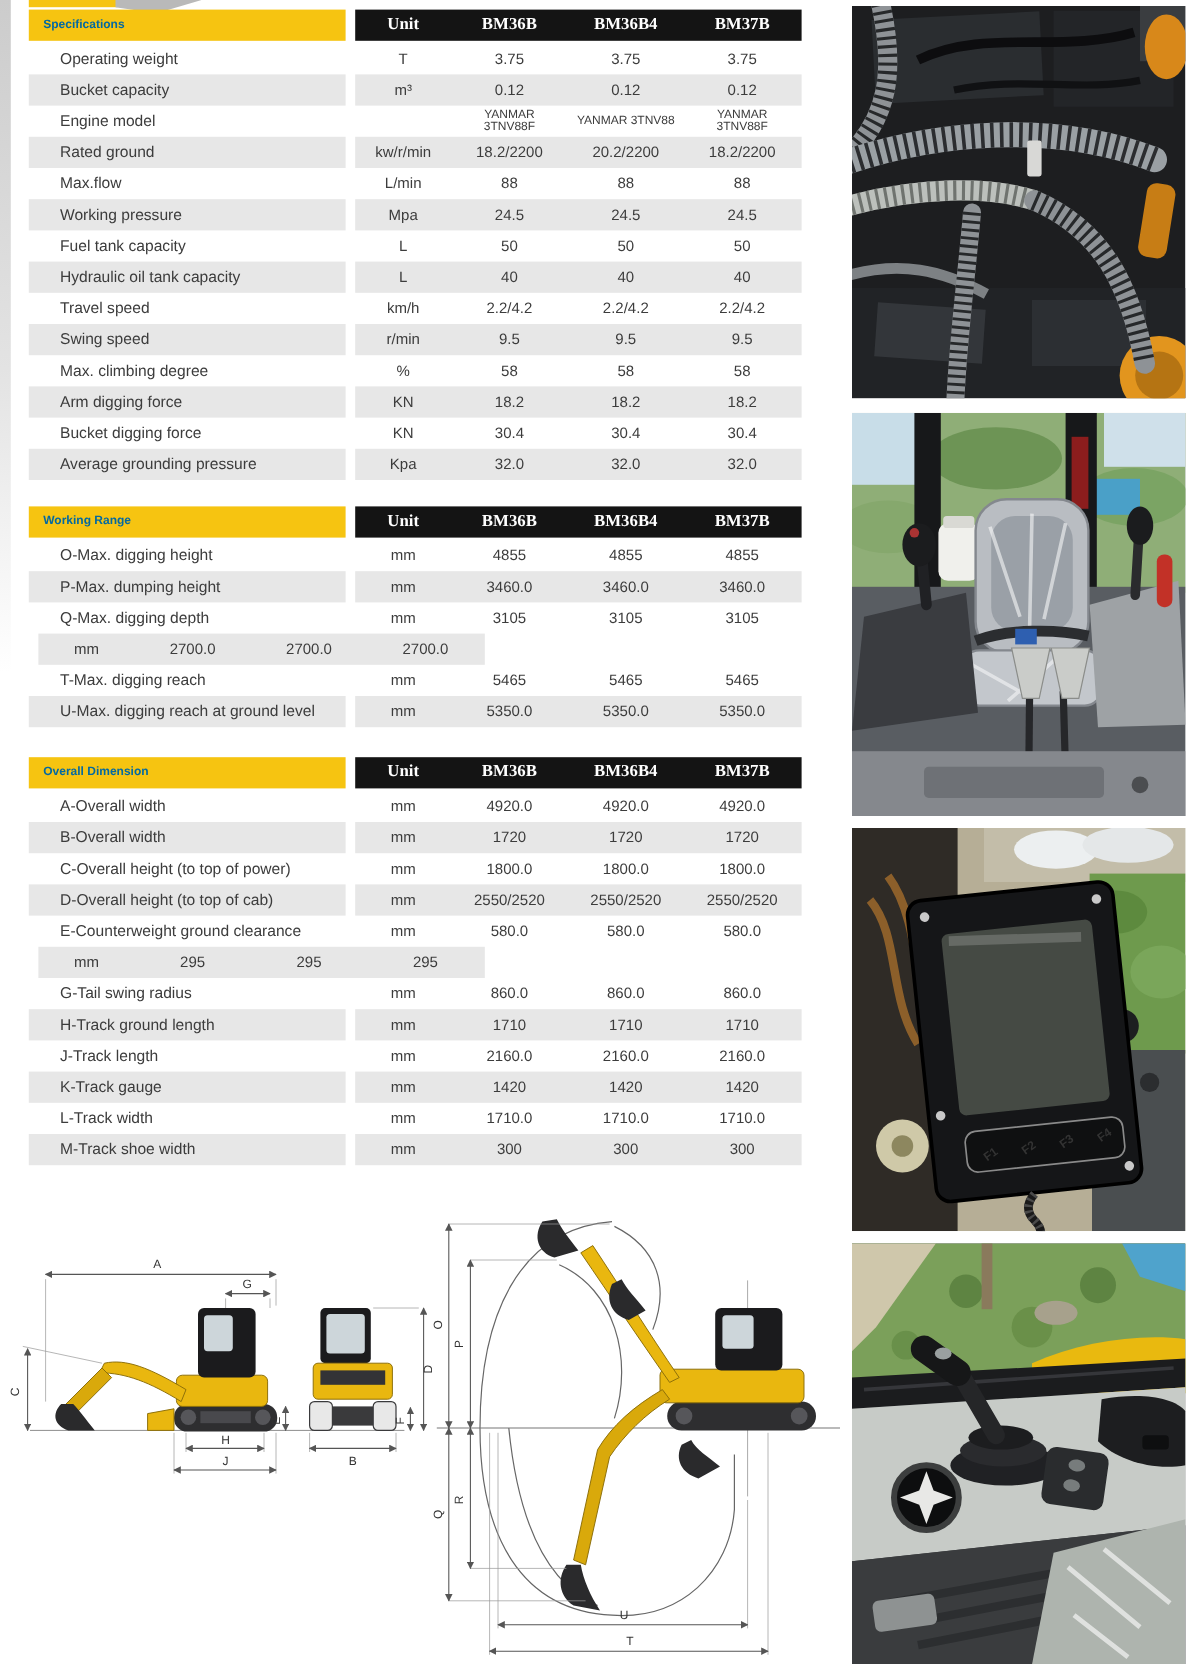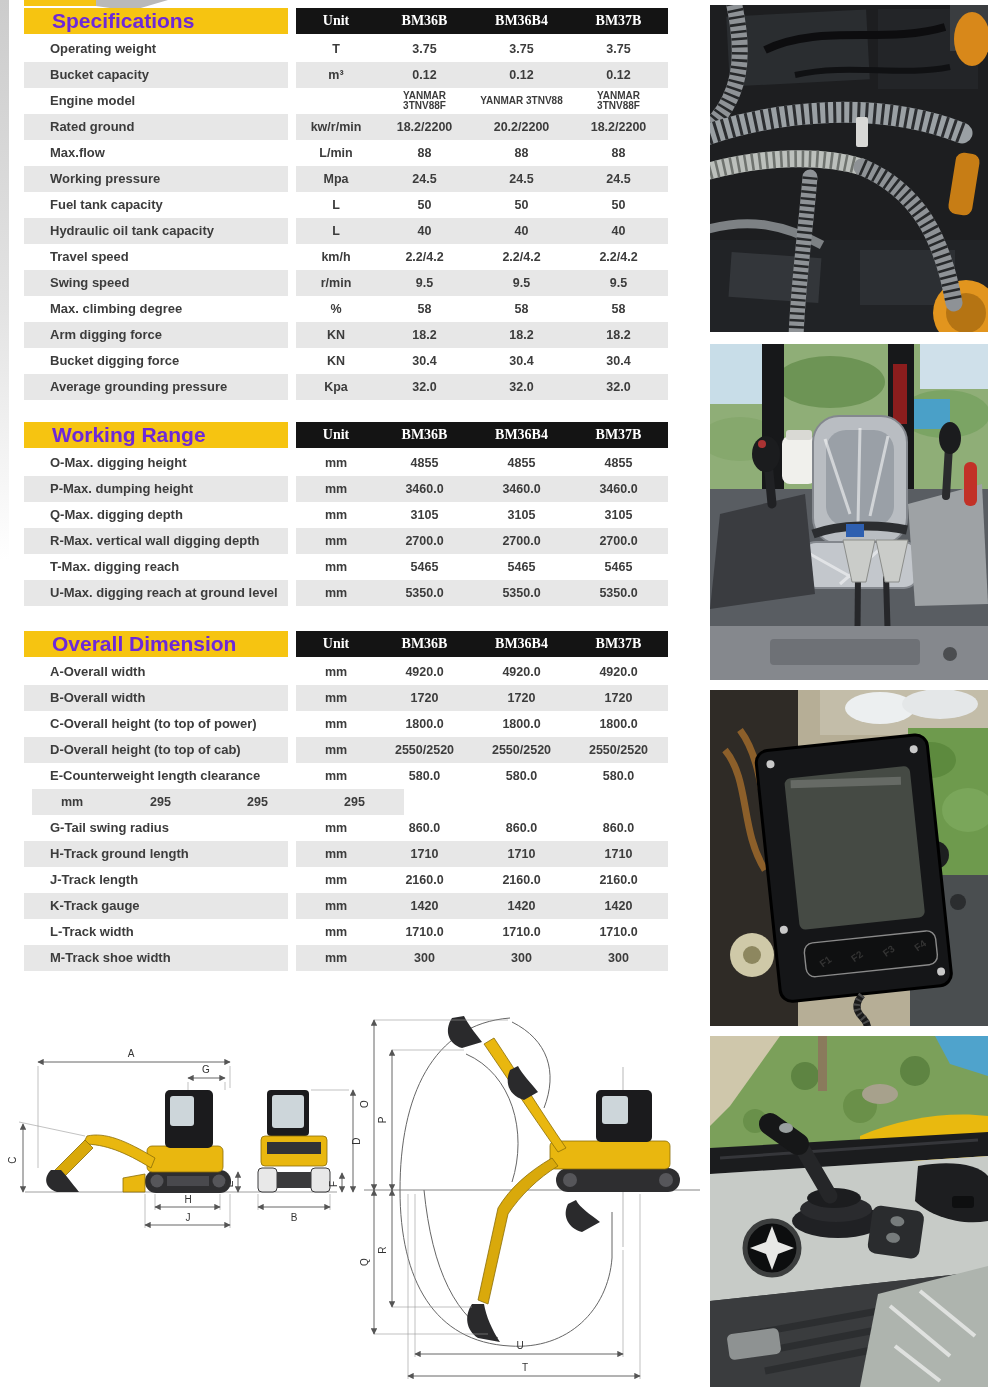--- a/index.html
+++ b/index.html
@@ -15,27 +15,27 @@
   
   .ribbon-yellow{position:absolute;left:24px;top:0;width:74px;height:6px;background:var(--accent);}
   .ribbon-gray{position:absolute;left:96px;top:0;width:72px;height:11px;background:#b9b9b9;
     clip-path:polygon(0 0,100% 0,48% 100%,0 55%);}
   .edge-shade{position:absolute;left:0;top:0;width:9px;height:560px;
     background:linear-gradient(180deg,#cccccc 0%,#e3e3e3 55%,rgba(255,255,255,0) 100%);}
 
   
   .spec-table{position:absolute;left:24px;width:644px;}
   .t-head{display:flex;height:26px;margin-bottom:2px;}
-  .t-section{width:264px;background:var(--accent);color:#6d28d9;font-weight:bold;
-    font-size:21px;line-height:26px;padding-left:28px;}
+  .t-section{width:264px;background:var(--accent);color:#0369a1;font-weight:bold;
+    font-size:10px;line-height:26px;padding-left:12px;}
   .t-colbar{width:372px;margin-left:8px;background:var(--headerblack);display:flex;font-family:Liberation Serif, serif;}
   .t-col{color:#fff;font-weight:bold;font-size:14px;line-height:26px;text-align:center;}
   .t-col:nth-child(1){width:80px;}
   .t-col:nth-child(2),.t-col:nth-child(3),.t-col:nth-child(4){width:97px;}
-  .t-row{display:flex;height:26px;font-weight:bold;}
+  .t-row{display:flex;height:26px;}
   .t-label{width:264px;font-size:13px;color:#3c3c3c;line-height:26px;padding-left:26px;
     white-space:nowrap;overflow:hidden;}
   .t-cells{width:372px;margin-left:8px;display:flex;}
   .t-row.alt .t-label,.t-row.alt .t-cells{background:var(--rowgray);}
   .t-unit{width:80px;font-size:12.5px;color:#3c3c3c;display:flex;align-items:center;justify-content:center;}
   .t-val{width:97px;font-size:12.5px;color:#3c3c3c;display:flex;align-items:center;justify-content:center;
     text-align:center;white-space:pre-line;}
   .t-val.small{font-size:10px;line-height:10.5px;}
 
   
@@ -227,21 +227,20 @@
       <div class="t-row">
         <div class="t-label">Q-Max. digging depth</div>
         <div class="t-cells">
           <div class="t-unit">mm</div>
           <div class="t-val">3105</div>
           <div class="t-val">3105</div>
           <div class="t-val">3105</div>
         </div>
       </div>
       <div class="t-row alt">
-        <div class="t-label">R-Max. vertical wall digging depth</div>
         <div class="t-cells">
           <div class="t-unit">mm</div>
           <div class="t-val">2700.0</div>
           <div class="t-val">2700.0</div>
           <div class="t-val">2700.0</div>
         </div>
       </div>
       <div class="t-row">
         <div class="t-label">T-Max. digging reach</div>
         <div class="t-cells">
@@ -301,21 +300,21 @@
       <div class="t-row alt">
         <div class="t-label">D-Overall height (to top of cab)</div>
         <div class="t-cells">
           <div class="t-unit">mm</div>
           <div class="t-val">2550/2520</div>
           <div class="t-val">2550/2520</div>
           <div class="t-val">2550/2520</div>
         </div>
       </div>
       <div class="t-row">
-        <div class="t-label">E-Counterweight length clearance</div>
+        <div class="t-label">E-Counterweight ground clearance</div>
         <div class="t-cells">
           <div class="t-unit">mm</div>
           <div class="t-val">580.0</div>
           <div class="t-val">580.0</div>
           <div class="t-val">580.0</div>
         </div>
       </div>
       <div class="t-row alt">
         <div class="t-cells">
           <div class="t-unit">mm</div>

